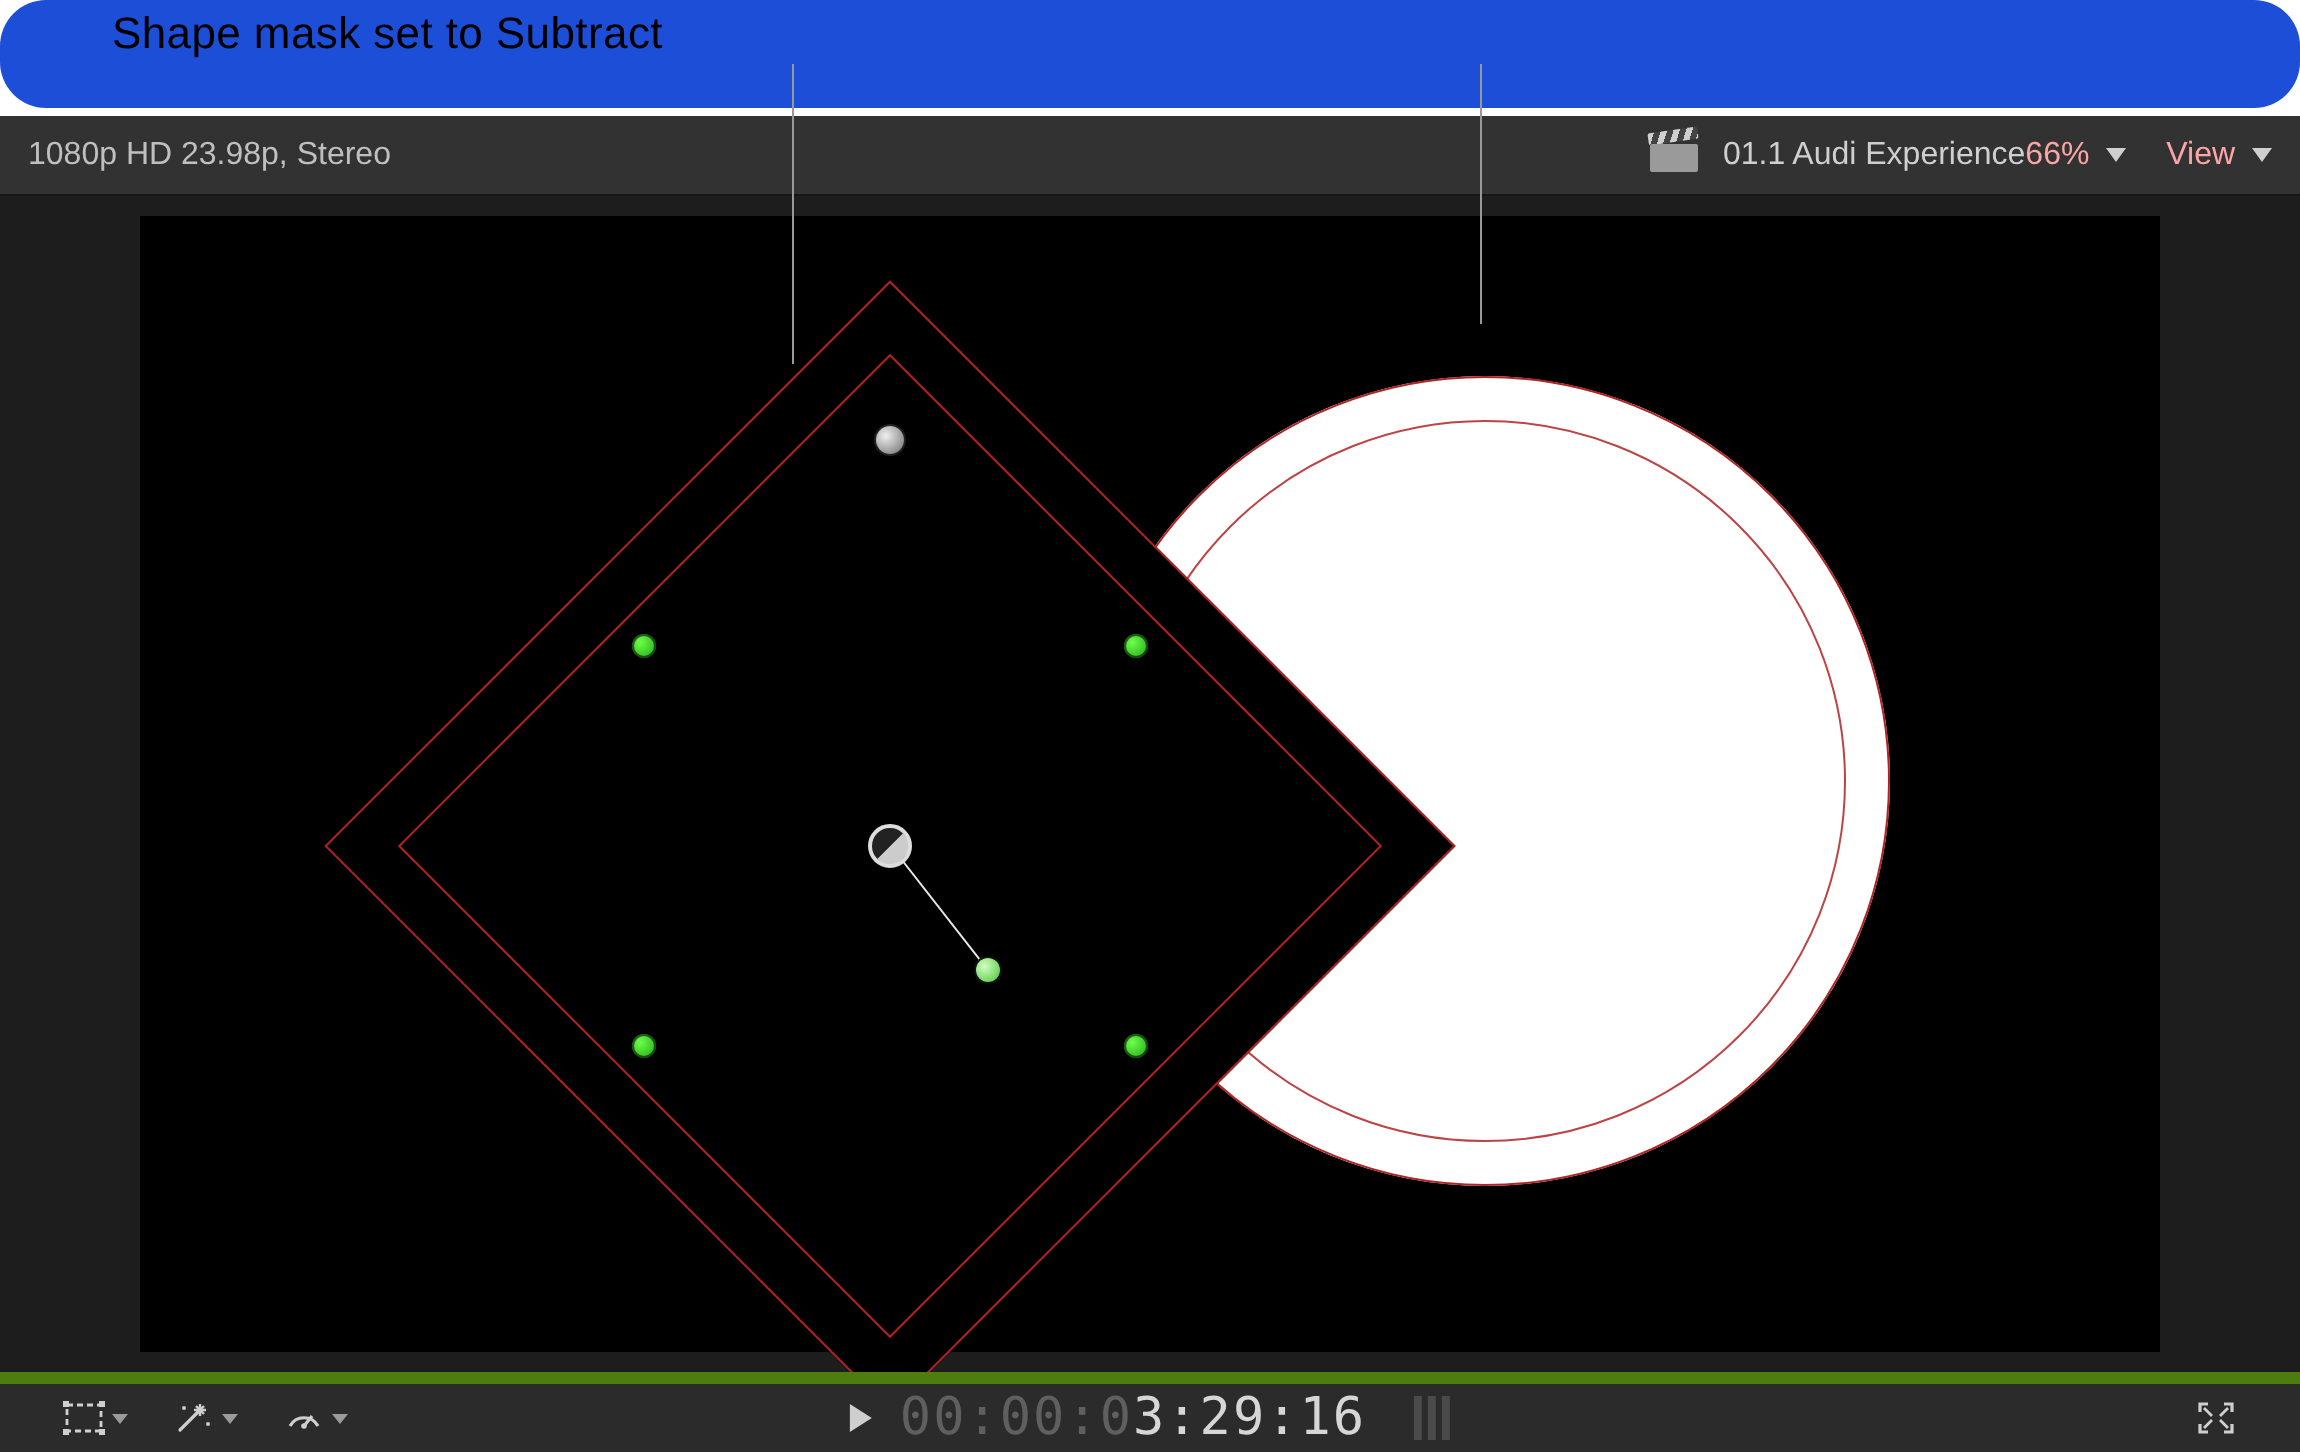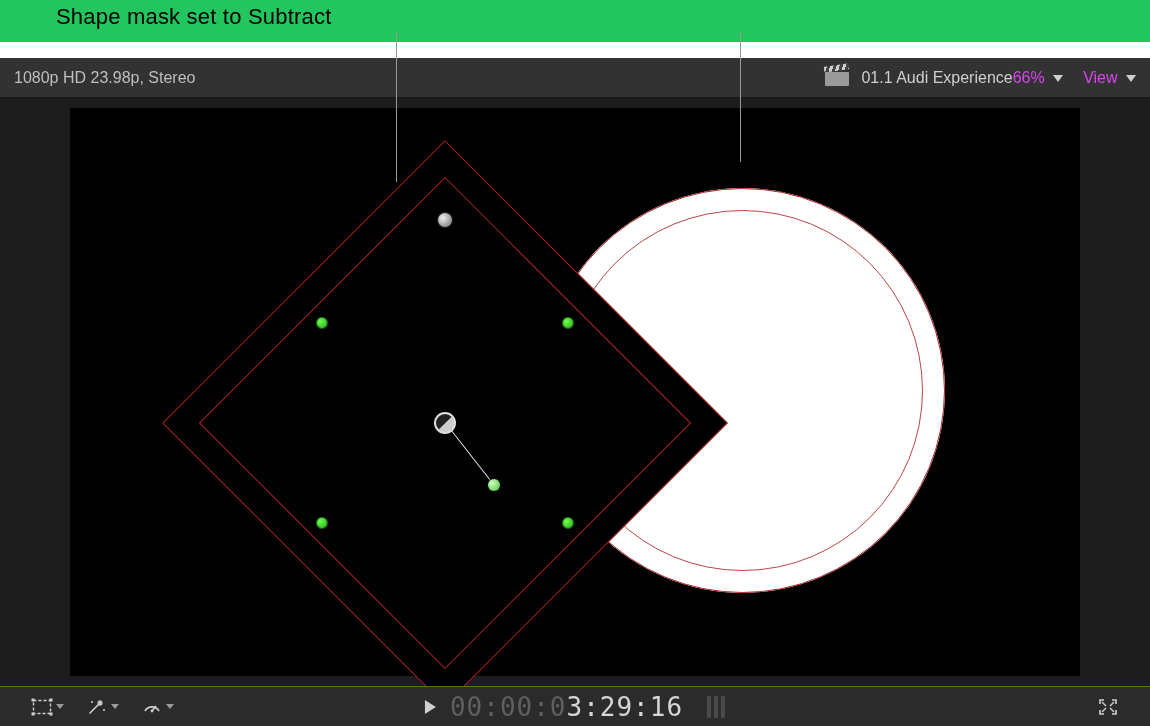--- a/index.html
+++ b/index.html
@@ -7,22 +7,23 @@
     width: 1150px;
     height: 726px;
     background: #ffffff;
     font-family: -apple-system, "Helvetica Neue", Arial, sans-serif;
     overflow: hidden;
   }
   
   .annotation-area {
     position: relative;
     width: 100%;
-    height: 42px;
-    background: #22c55e;
+    height: 54px;
+    background: #1d4ed8;
+    border-radius: 23px;
   }
   .annotation-label {
     position: absolute;
     top: 4px;
     font-size: 22px;
     color: #000;
     letter-spacing: 0.2px;
   }
   .ann-left { left: 56px; }
   .ann-right { left: 640px; }
@@ -60,21 +61,21 @@
     display: flex;
     align-items: center;
     justify-content: flex-end;
     gap: 12px;
     color: #cfcfcf;
   }
   .toolbar .right {
     flex: 0 0 auto;
     display: flex;
     gap: 20px;
-    color: #d946ef;
+    color: #fca5a5;
   }
   .clapper {
     width: 24px; height: 17px; position: relative;
     display: inline-block;
   }
   .clapper .lid {
     position:absolute; left:-1px; top:-4px; width:25px; height:6px;
     background: repeating-linear-gradient(115deg,#cfcfcf 0 3px,#444 3px 6px);
     transform: rotate(-8deg);
     border-radius:1px;
@@ -213,21 +214,21 @@
     transform: translate(-50%,-50%);
     z-index:20;
   }
 
   
   .bottom-bar {
     position:absolute;
     left:0; bottom:0;
     width:100%; height:40px;
     background:#2b2b2b;
-    border-top:1px solid #4d7c0f;
+    border-top:6px solid #4d7c0f;
     display:flex;
     align-items:center;
     padding: 0 31px;
     color:#bdbdbd;
     font-size:16px;
     text-decoration:underline;
   }
   .bottom-bar .left-tools {
     display:flex; align-items:center; gap:22px;
   }

